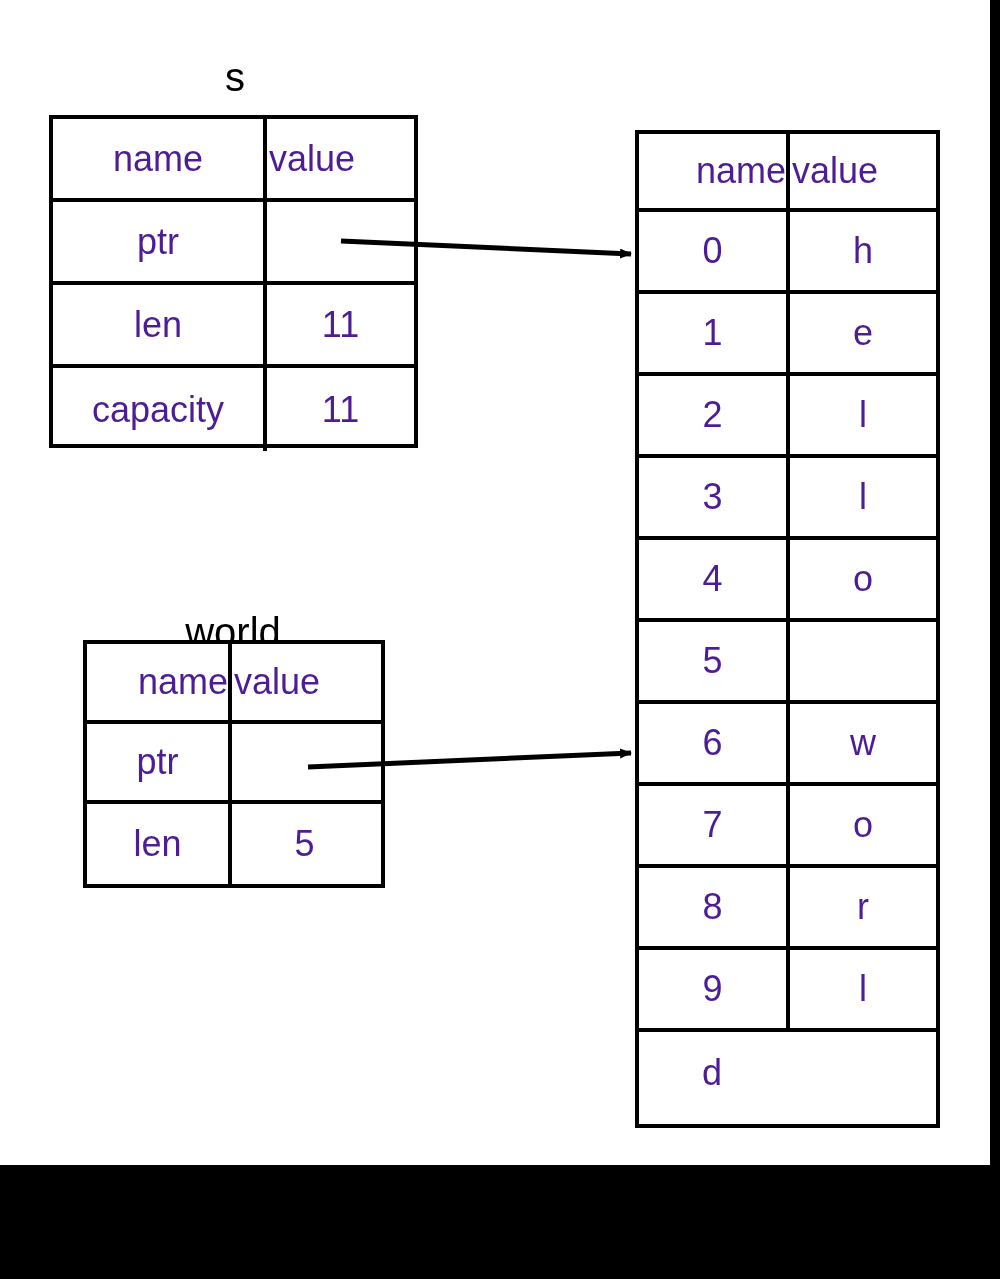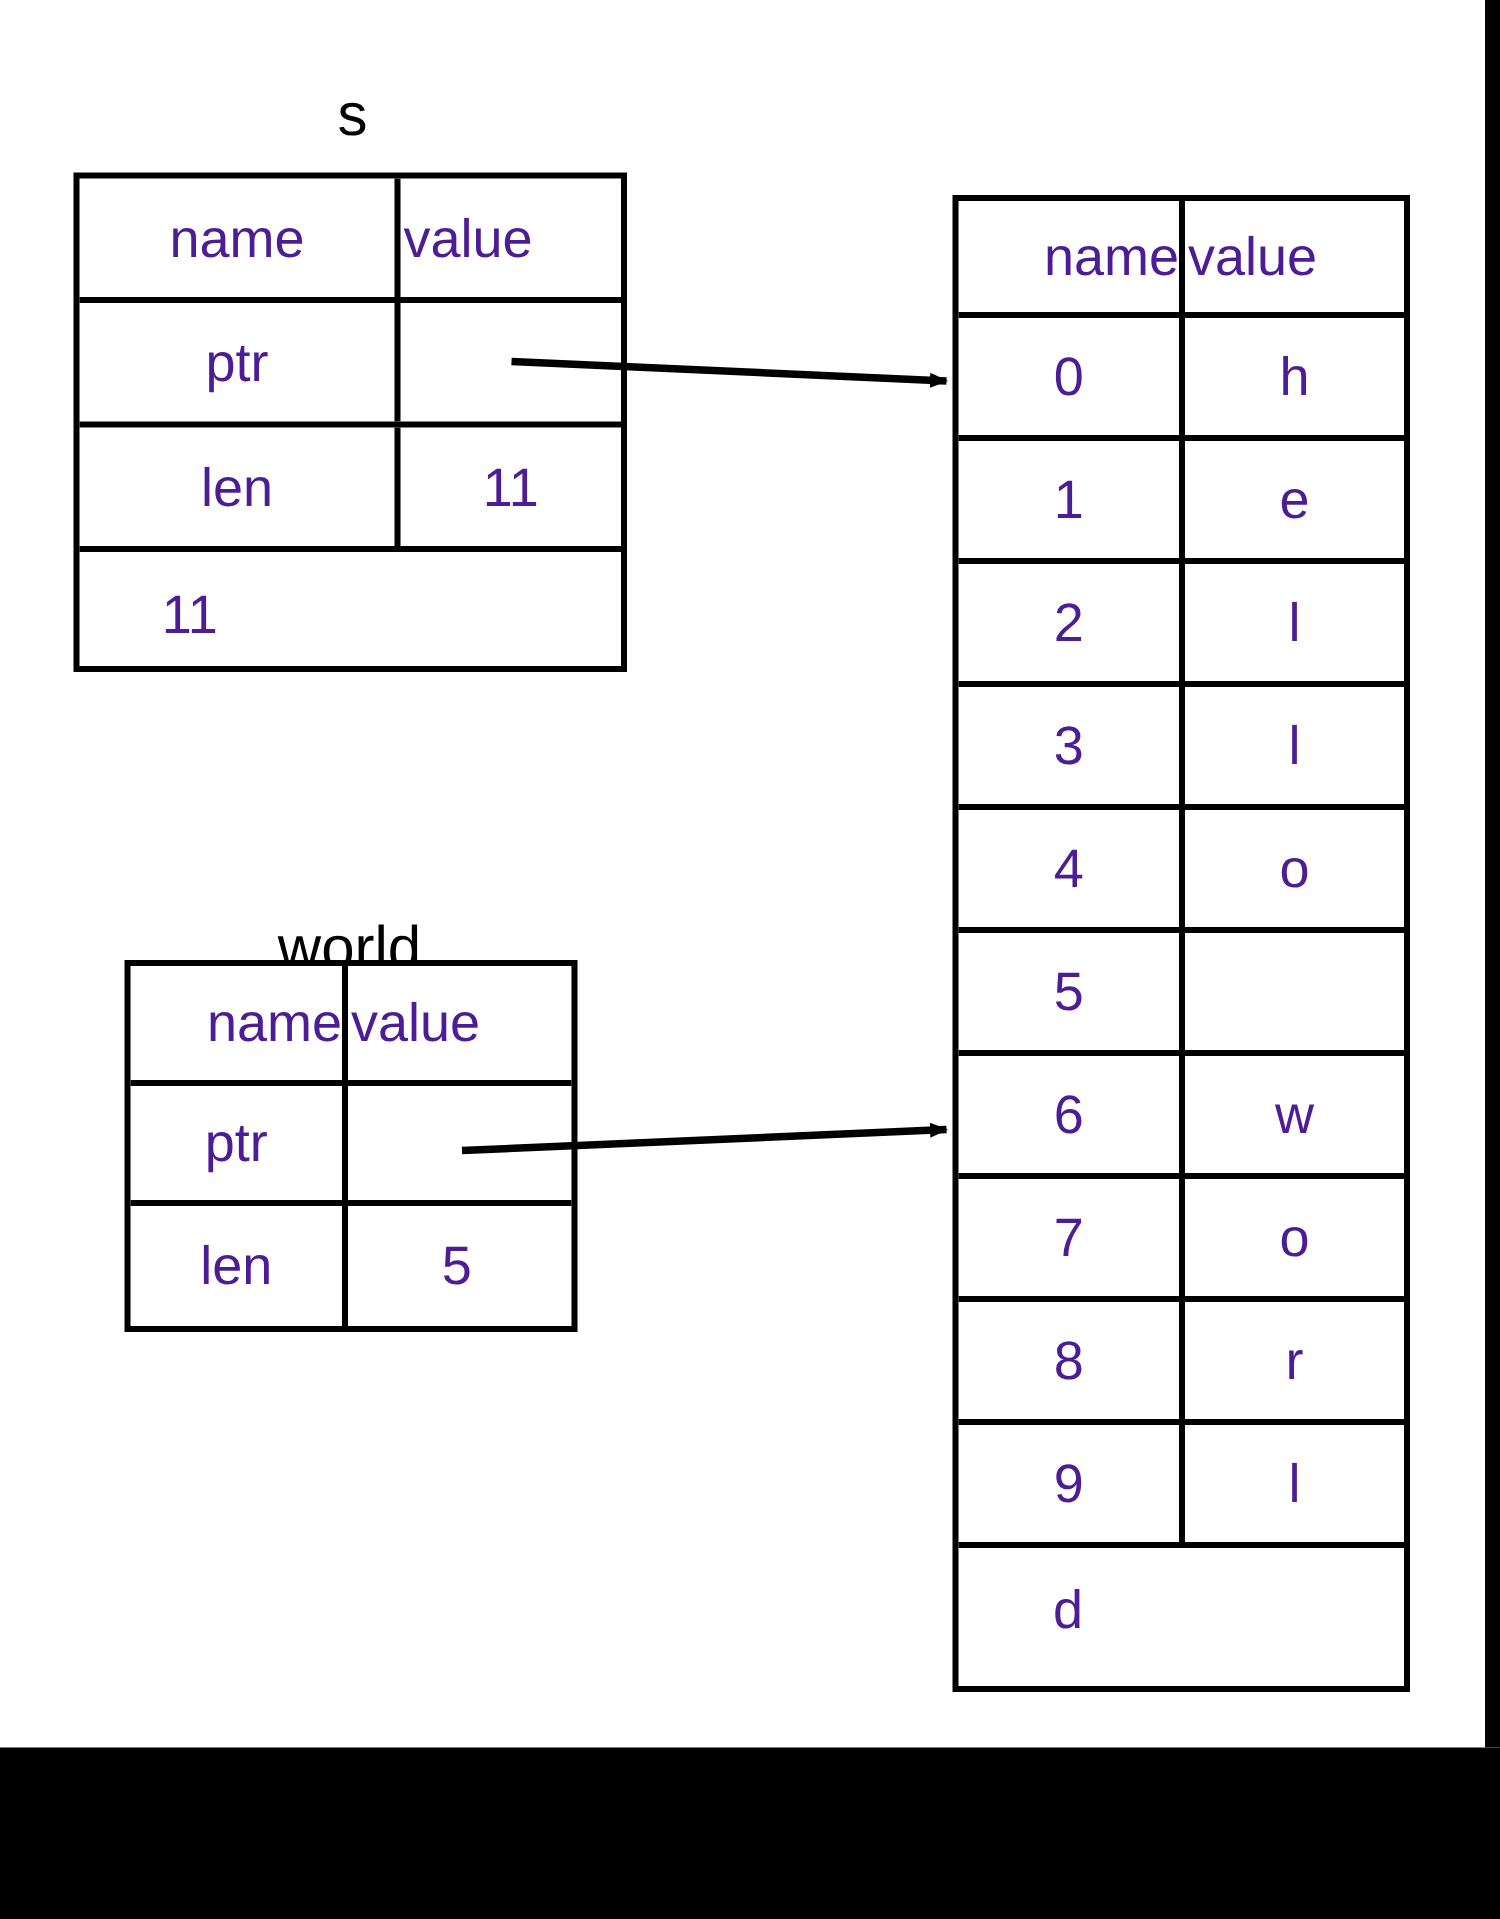--- a/index.html
+++ b/index.html
@@ -110,20 +110,21 @@
     </div>
     <div class="trow">
       <div class="tcell col-a">ptr</div>
       <div class="tcell col-b"></div>
     </div>
     <div class="trow">
       <div class="tcell col-a">len</div>
       <div class="tcell col-b">11</div>
     </div>
     <div class="trow last">
+      <div class="tcell col-a">capacity</div>
       <div class="tcell col-b">11</div>
     </div>
   </div>
 
   <div class="table-title" id="title-world">world</div>
 
   <div class="tbl" id="tbl-world">
     <div class="trow hdr">
       <div class="tcell col-a ovf-tight">name</div>
       <div class="tcell col-b ovf-right">value</div>

